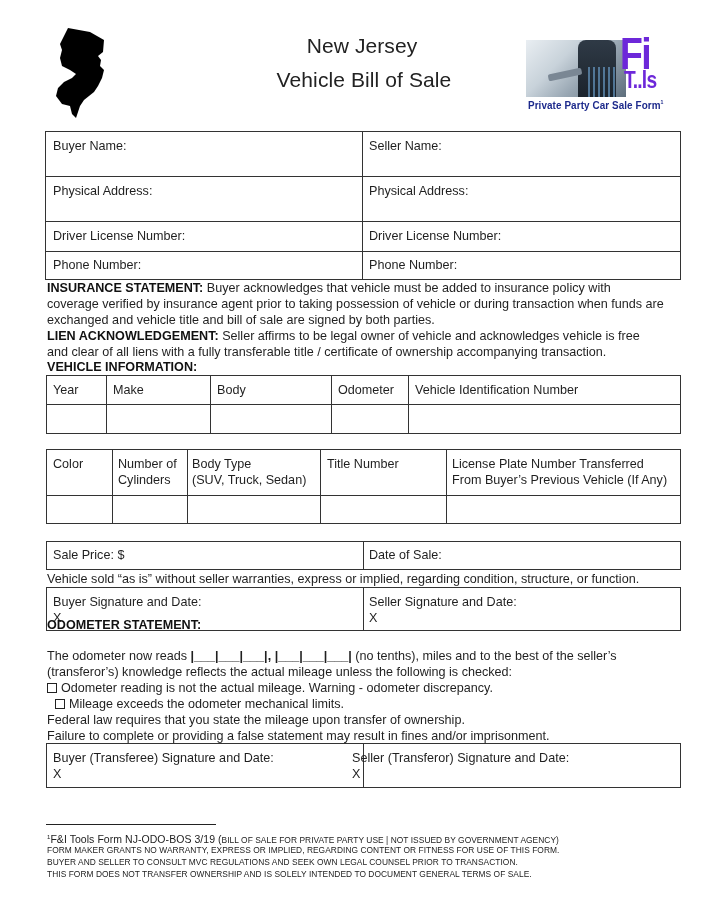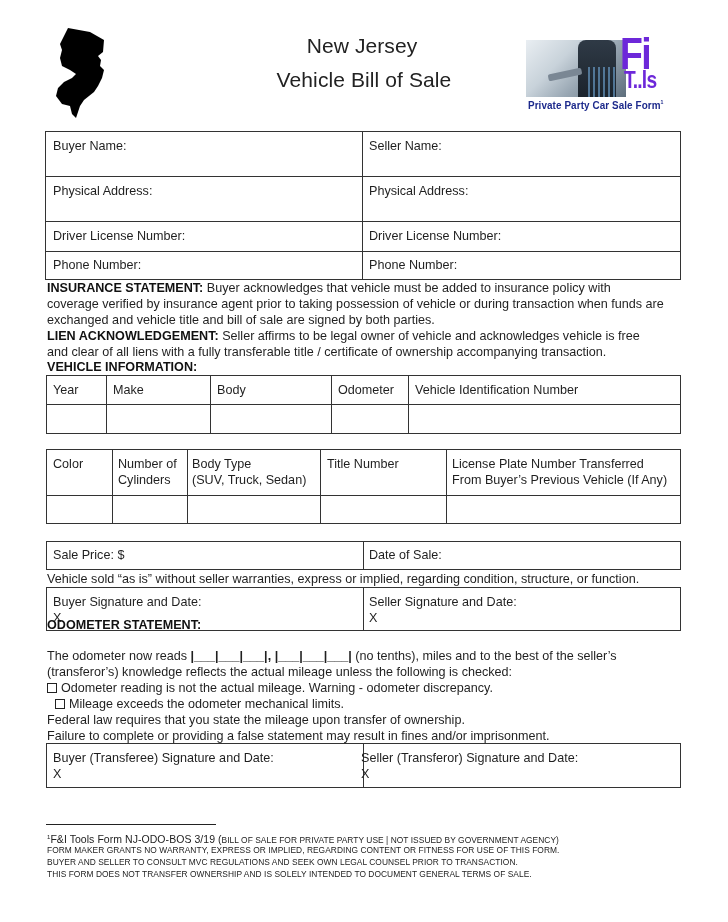--- a/index.html
+++ b/index.html
@@ -176,21 +176,21 @@
 <div class="para" style="top:712px;">Federal law requires that you state the mileage upon transfer of ownership.</div>
 <div class="para" style="top:728px;">Failure to complete or providing a false statement may result in fines and/or imprisonment.</div>
 
 <div>
   <div class="grid" style="left:46px; top:743px; width:635px; height:45px;"></div>
   <div class="vline" style="left:363px; top:743px; height:45px;"></div>
   <div class="cell" style="left:53px; top:750px;">
       <div>Buyer (Transferee) Signature and Date:</div>
       <div>X</div>
     </div>
-  <div class="cell" style="left:361px; top:750px;">
+  <div class="cell" style="left:352px; top:750px;">
       <div>Seller (Transferor) Signature and Date:</div>
       <div>X</div>
     </div>
 </div>
 
 <div class="abs fn-rule"></div>
 <div class="fn" style="top:832px;"><sup>1</sup><span class="lead">F&amp;I Tools Form NJ-ODO-BOS 3/19 (</span><span>BILL OF SALE FOR PRIVATE PARTY USE | NOT ISSUED BY GOVERNMENT AGENCY)</span></div>
 <div class="fn" style="top:845px;">FORM MAKER GRANTS NO WARRANTY, EXPRESS OR IMPLIED, REGARDING CONTENT OR FITNESS FOR USE OF THIS FORM.</div>
 <div class="fn" style="top:857px;">BUYER AND SELLER TO CONSULT MVC  REGULATIONS AND SEEK OWN LEGAL COUNSEL PRIOR TO TRANSACTION.</div>
 <div class="fn" style="top:869px;">THIS FORM DOES NOT TRANSFER OWNERSHIP AND IS SOLELY INTENDED TO DOCUMENT GENERAL TERMS OF SALE.</div>

